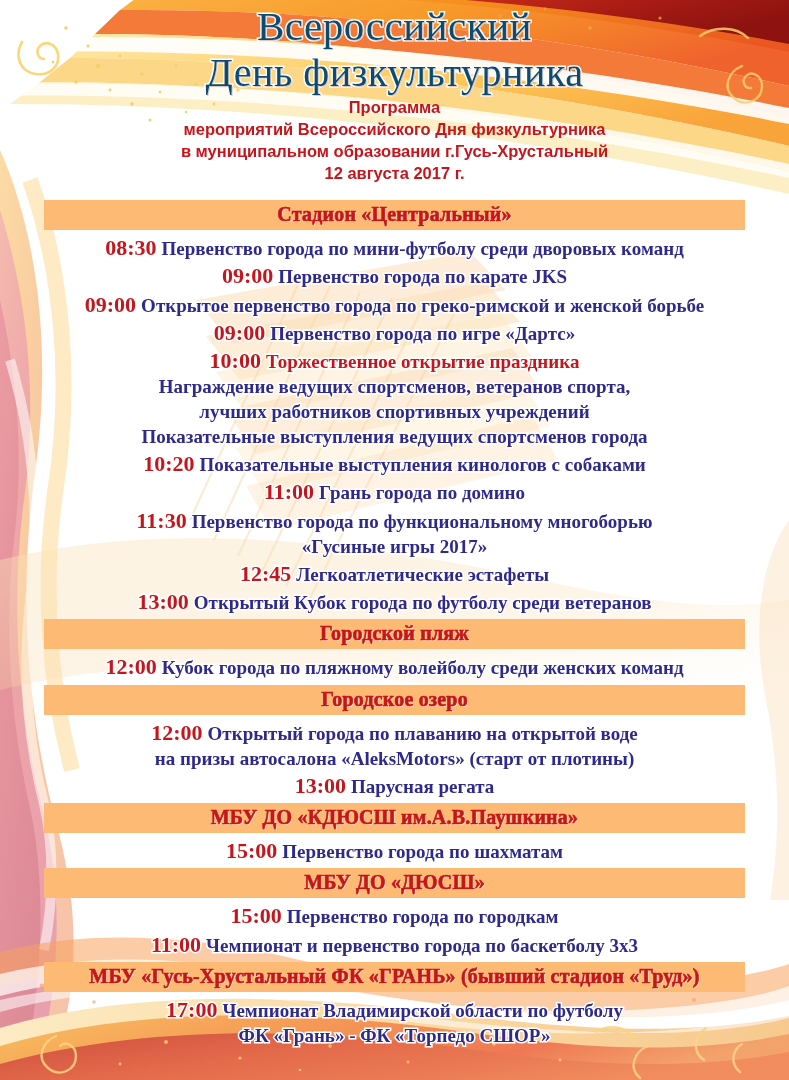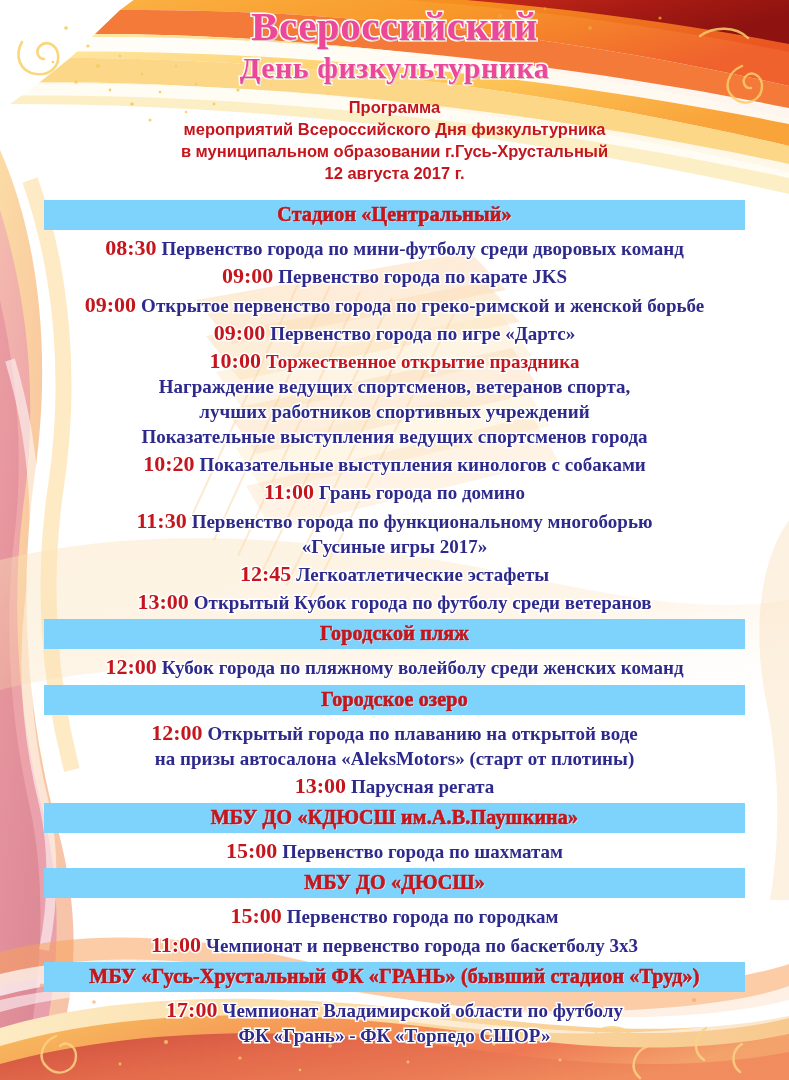--- a/index.html
+++ b/index.html
@@ -24,53 +24,53 @@
   
   .content{position:relative;z-index:5;width:789px;height:1080px;}
 
   
   .title-wrap{
     position:absolute;left:0;right:0;top:6px;
     text-align:center;
   }
   .title-line{
     font-family:"Liberation Serif", serif;
-    font-weight:bold;
-    color:#ec4899;
+    font-weight:normal;
+    color:#0c4a6e;
     letter-spacing:.5px;
     line-height:1.0;
     -webkit-text-stroke:3px #ffffff;
     paint-order:stroke fill;
     text-shadow:
       0 0 0 #fff,
       1px 1px 0 rgba(120,30,10,.25);
   }
   .title-1{font-size:41px;}
-  .title-2{font-size:30px;margin-top:6px;}
+  .title-2{font-size:40px;margin-top:6px;}
 
   .subtitle{
     position:absolute;left:0;right:0;top:97px;
     text-align:center;
     color:#C4161C;
     font-family:"Liberation Sans", sans-serif;
     font-weight:bold;
     font-size:16.5px;
     line-height:1.33;
   }
   .subtitle div{white-space:nowrap;}
 
   
   .program{
     position:absolute;left:0;top:200px;width:789px;
   }
 
   .section-head{
     position:relative;
     margin:0 44px;
-    background:#7dd3fc;
+    background:#fdba74;
     text-align:center;
     padding:3px 0 4px;
   }
   .section-head .sh-text{
     font-family:"Liberation Serif", serif;
     font-weight:bold;
     font-size:20px;
     color:#C4161C;
     -webkit-text-stroke:0.6px #C4161C;
     text-shadow:1px 1px 0 rgba(255,255,255,.55);

